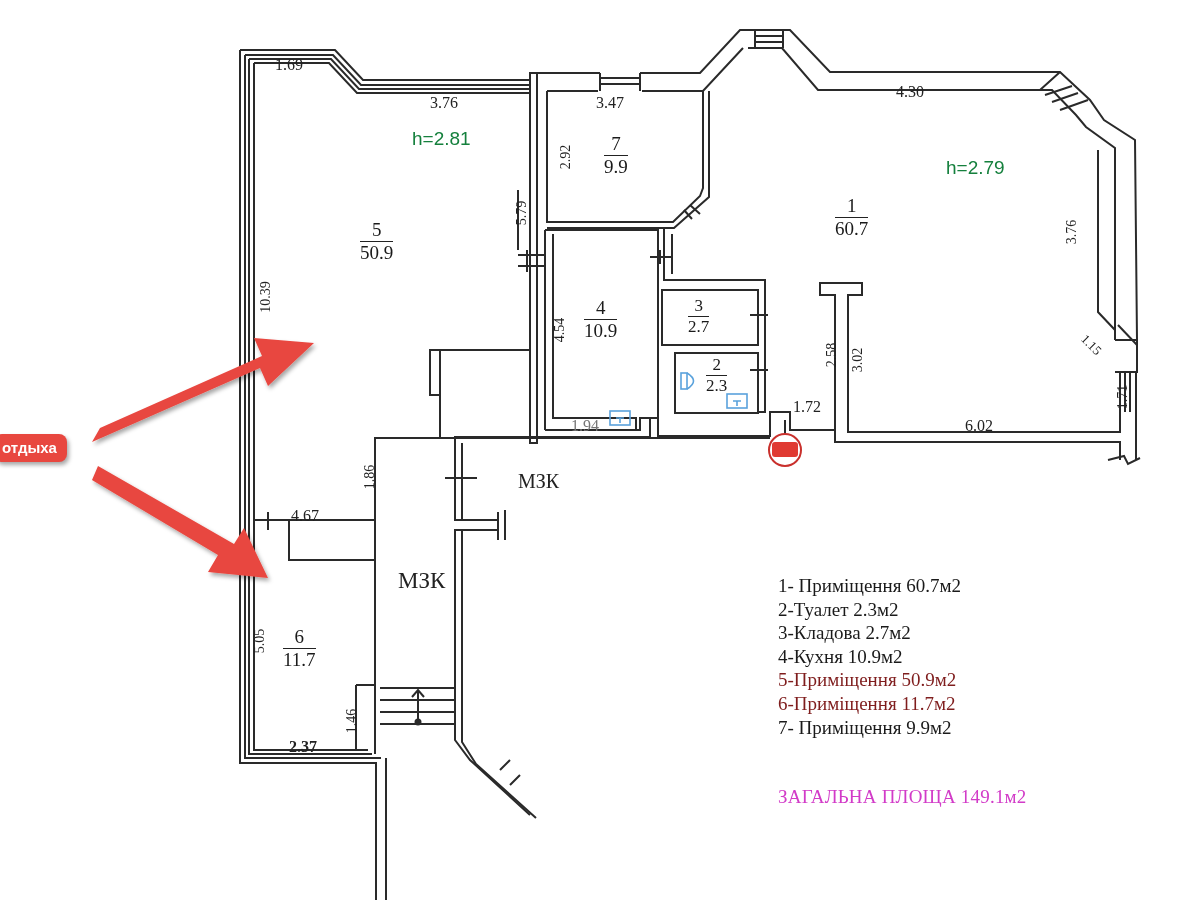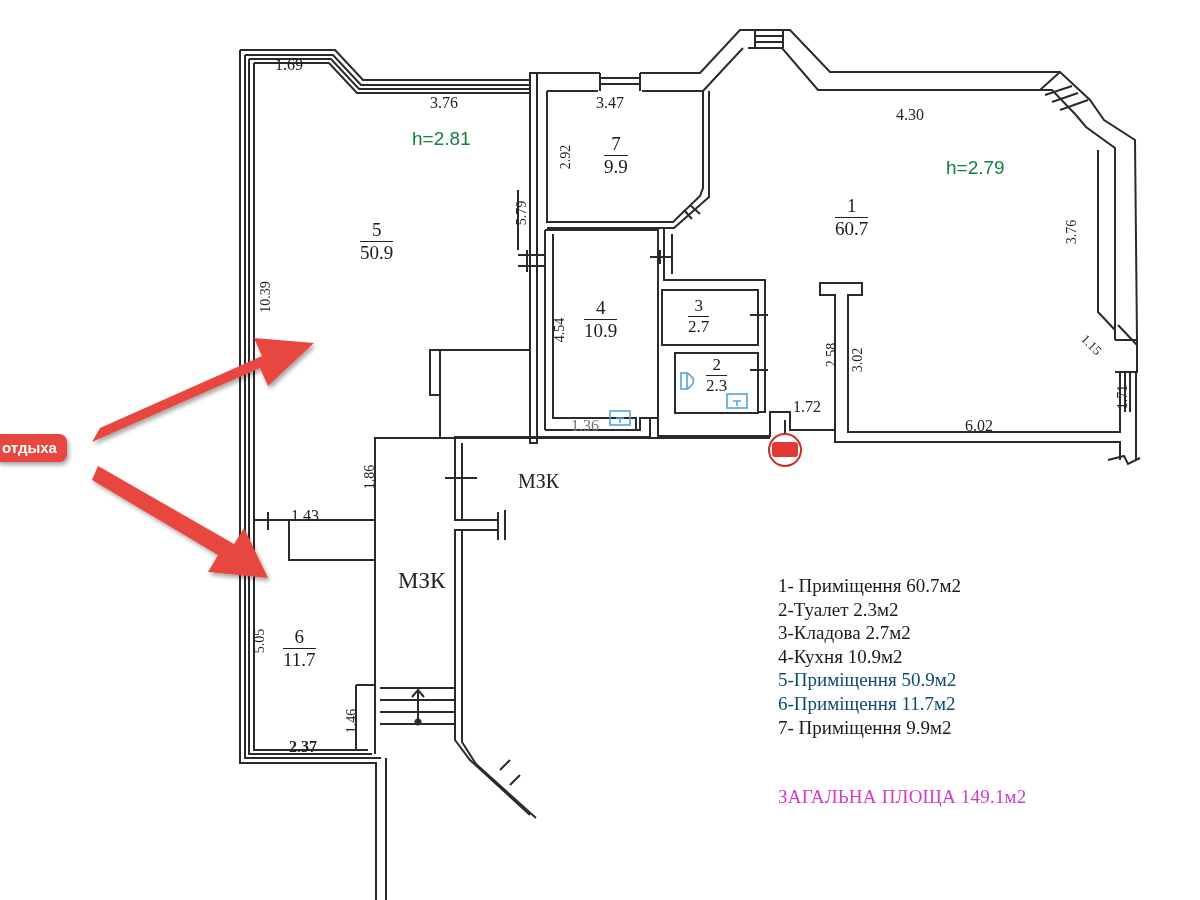--- a/index.html
+++ b/index.html
@@ -10,21 +10,21 @@
   .rlbl{position:absolute;white-space:nowrap;font-size:13px;line-height:1;color:#222;transform:rotate(45deg);}
   .height{position:absolute;font-family:"Liberation Sans","DejaVu Sans",sans-serif;font-size:19px;color:#15803d;}
   .room{position:absolute;text-align:center;font-size:19px;line-height:1.05;color:#1a1a1a;}
   .room .num{display:block;border-bottom:1.3px solid #222;padding:0 6px 1px;}
   .room .area{display:block;padding-top:1px;text-align:center;}
   .mzk{position:absolute;font-size:20px;color:#222;}
   .mzk.big{font-size:23px;}
   .legend{position:absolute;left:778px;top:574px;font-size:19px;line-height:23.6px;}
   .legend div{white-space:nowrap;}
   .legend .c-black{color:#1a1a1a;}
-  .legend .c-navy{color:#0c4a6e;}
+  .legend .c-navy{color:#7f1d1d;}
   .total{position:absolute;left:778px;top:786px;font-size:19px;color:#d23bc8;letter-spacing:0.2px;white-space:nowrap;}
   .callout{position:absolute;left:-6px;top:434px;background:#e8473f;color:#fff;font-family:"Liberation Sans","DejaVu Sans",sans-serif;font-weight:bold;font-size:15px;padding:5px 10px 6px 8px;border-radius:8px;box-shadow:2px 3px 4px rgba(0,0,0,0.35);}
 </style>
 </head>
 <body>
 
 <svg id="plan" viewBox="0 0 1200 900" xmlns="http://www.w3.org/2000/svg">
   <defs>
     <filter id="sh" x="-20%" y="-20%" width="140%" height="140%">
       <feDropShadow dx="2" dy="3" stdDeviation="2" flood-color="#000" flood-opacity="0.35"></feDropShadow>
@@ -172,25 +172,25 @@
   <span class="num">7</span>
   <span class="area">9.9</span>
 </div>
 
 <div class="mzk" style="left:518px;top:470px;">МЗК</div>
 <div class="mzk big" style="left:398px;top:568px;">МЗК</div>
 
 <div class="lbl" style="left:275px;top:57px;">1.69</div>
 <div class="lbl" style="left:430px;top:95px;">3.76</div>
 <div class="lbl" style="left:596px;top:95px;">3.47</div>
-<div class="lbl" style="left:896px;top:107px;">4.30</div>
+<div class="lbl" style="left:896px;top:84px;">4.30</div>
 <div class="lbl" style="left:965px;top:418px;">6.02</div>
 <div class="lbl" style="left:793px;top:399px;">1.72</div>
-<div class="lbl" style="left:571px;top:418px;color:#777;">1.36</div>
-<div class="lbl" style="left:291px;top:508px;">1.43</div>
+<div class="lbl" style="left:571px;top:418px;color:#777;">1.94</div>
+<div class="lbl" style="left:291px;top:508px;">4.67</div>
 <div class="lbl" style="left:289px;top:739px;font-weight:bold;">2.37</div>
 
 <div class="vlbl" style="left:554px;top:150px;">2.92</div>
 <div class="vlbl" style="left:510px;top:206px;">5.79</div>
 <div class="vlbl" style="left:250px;top:290px;">10.39</div>
 <div class="vlbl" style="left:1060px;top:225px;">3.76</div>
 <div class="vlbl" style="left:1111px;top:390px;">1.71</div>
 <div class="vlbl" style="left:846px;top:353px;">3.02</div>
 <div class="vlbl" style="left:820px;top:348px;">2.58</div>
 <div class="vlbl" style="left:548px;top:323px;">4.54</div>

